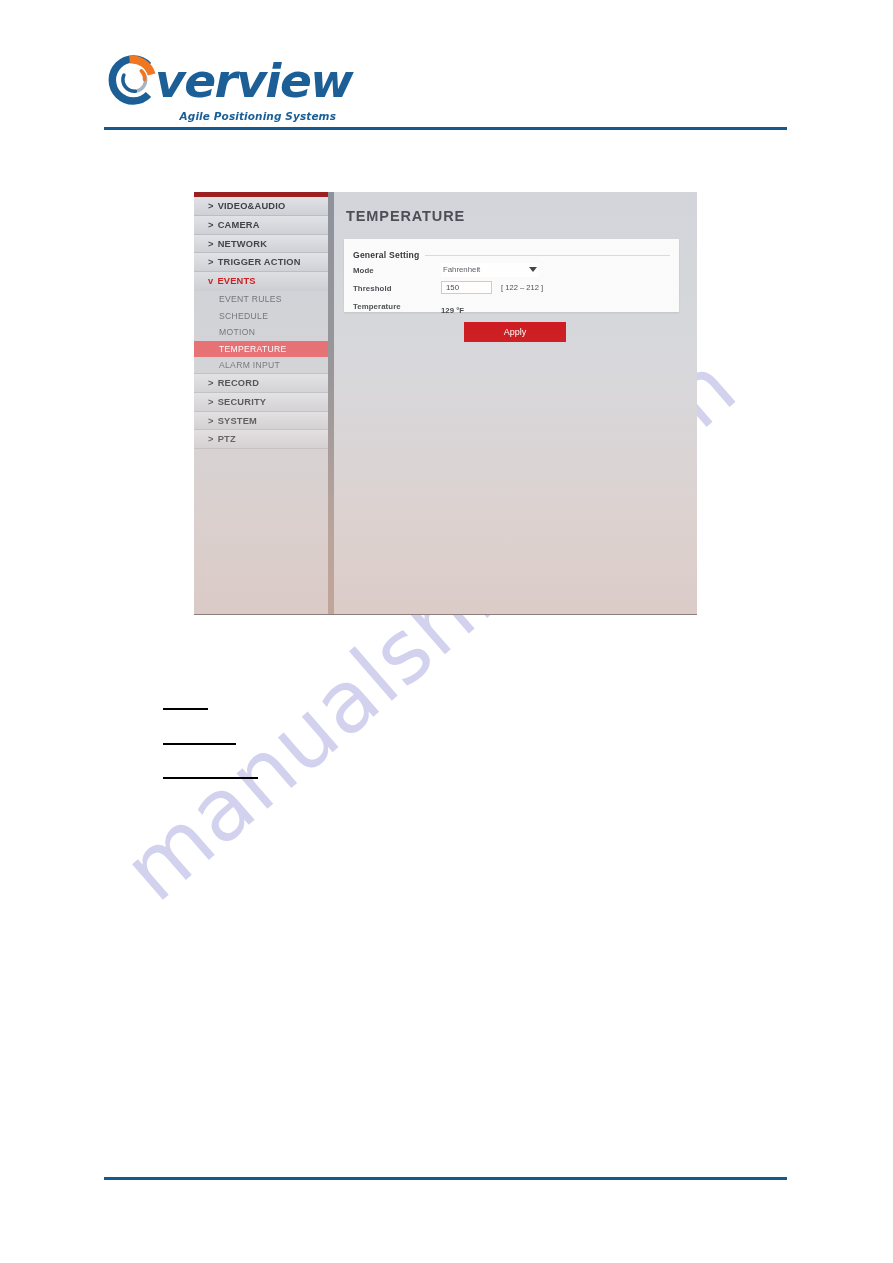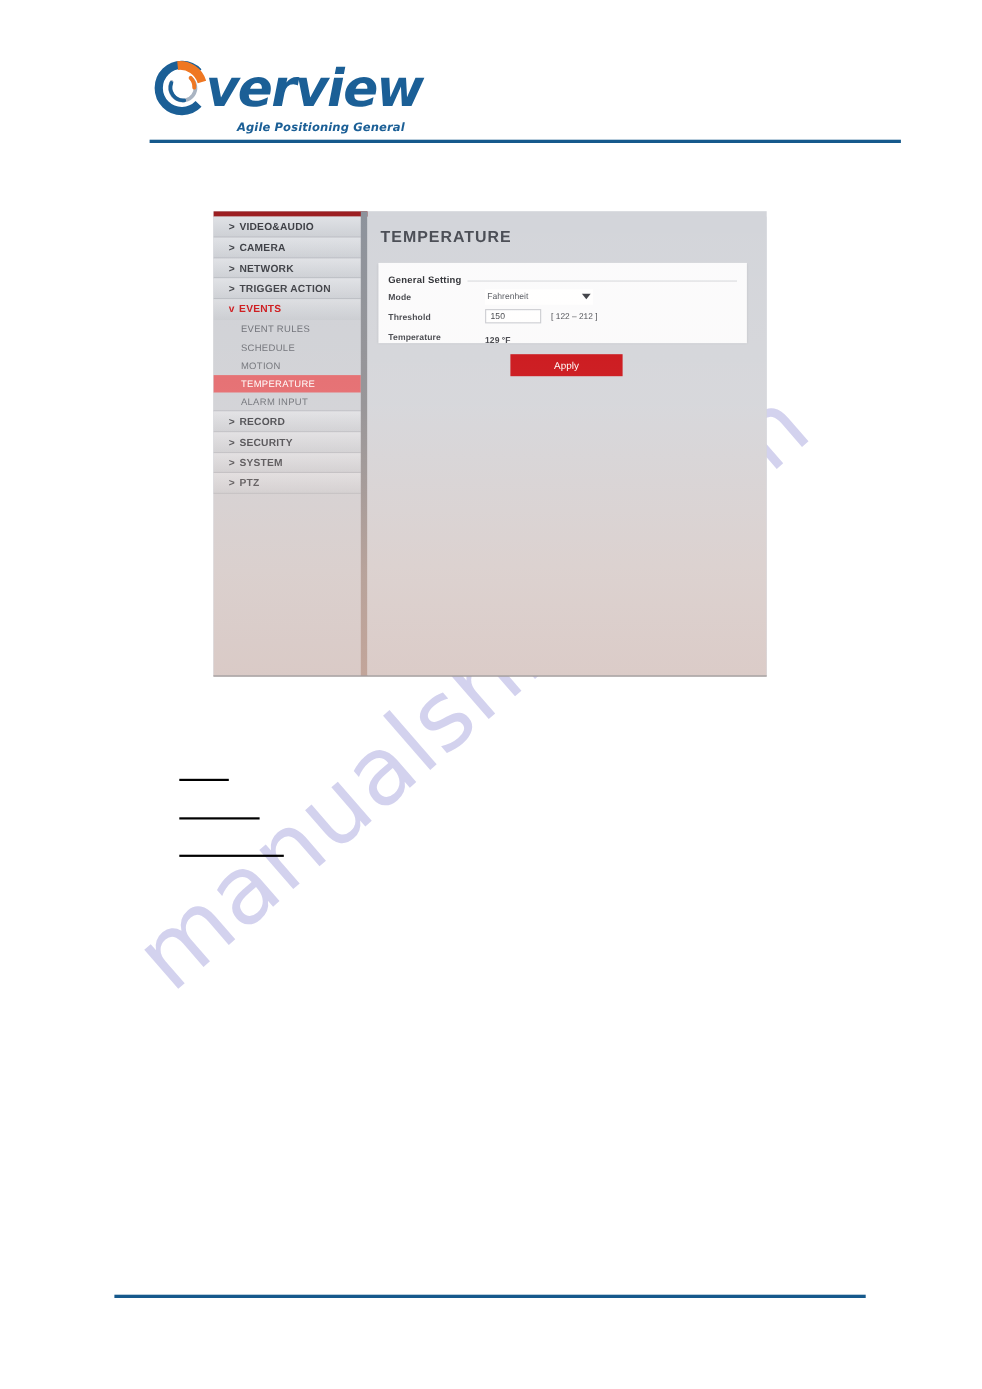--- a/index.html
+++ b/index.html
@@ -48,21 +48,20 @@
   }
 
   
   .header {
     position: absolute;
     left: 0;
     top: 0;
     width: 709px;
     height: 140px;
     z-index: 10;
-    margin-left: 32px;
   }
   .logo-wrap {
     position: absolute;
     left: 104px;
     top: 52px;
     display: block;
   }
   .logo-row {
     display: flex;
     align-items: center;
@@ -392,21 +391,21 @@
 
             <path d="M37.5 19.0 A11.5 11.5 0 1 1 20.0 22.5" fill="none" stroke="#a9b4c2" stroke-width="3.4" stroke-linecap="round"></path>
 
             <path d="M37.3 18.8 A11.6 11.6 0 0 1 40.6 27.6" fill="none" stroke="#ef7722" stroke-width="3.6" stroke-linecap="round"></path>
 
             <path d="M19.8 23.4 A11.6 11.6 0 0 0 31.5 39.2" fill="none" stroke="#1b5f96" stroke-width="3.4" stroke-linecap="round"></path>
           </svg>
         </div>
         <div class="logo-word">verview</div>
       </div>
-      <div class="logo-tag">Agile Positioning General</div>
+      <div class="logo-tag">Agile Positioning Systems</div>
     </div>
     <div class="header-rule"></div>
   </div>
 
   <div class="shot">
 
     <div class="shot-top-bar"></div>
 
     <div class="sidebar">
 

